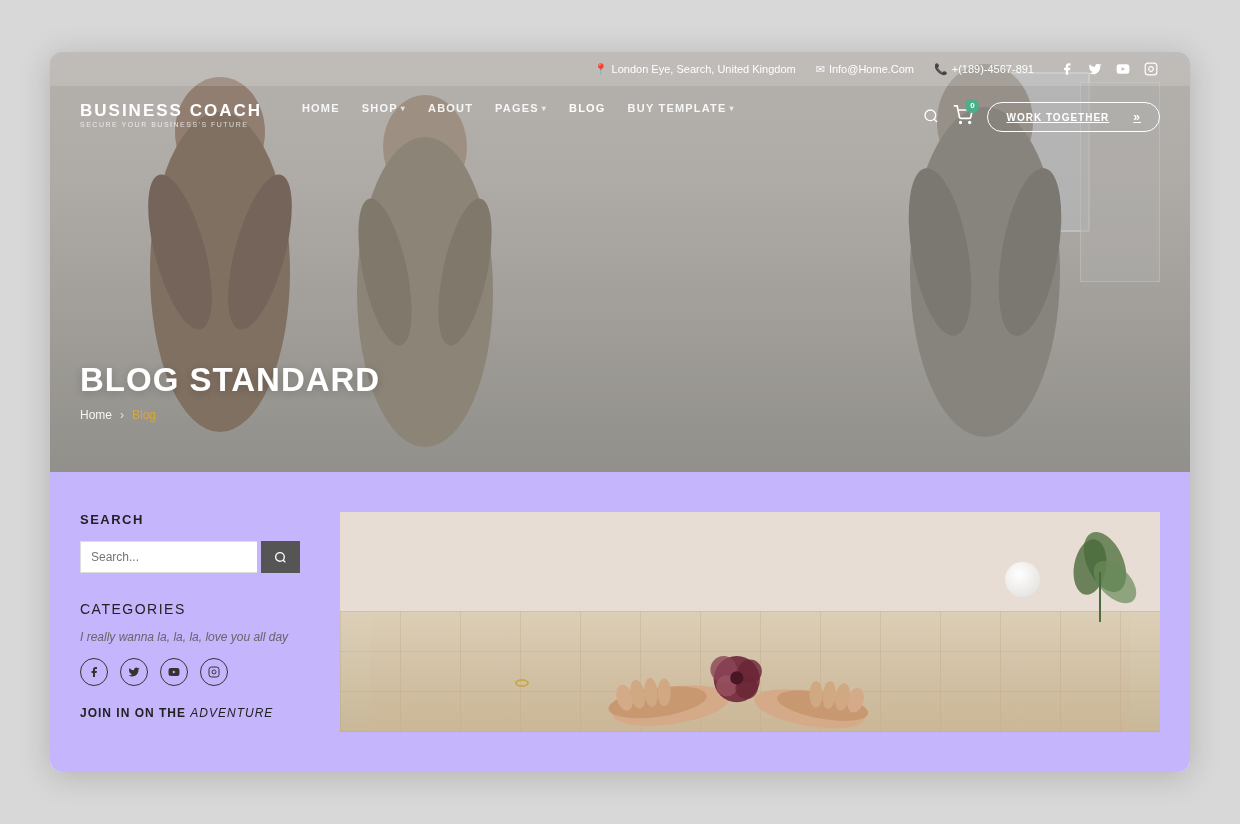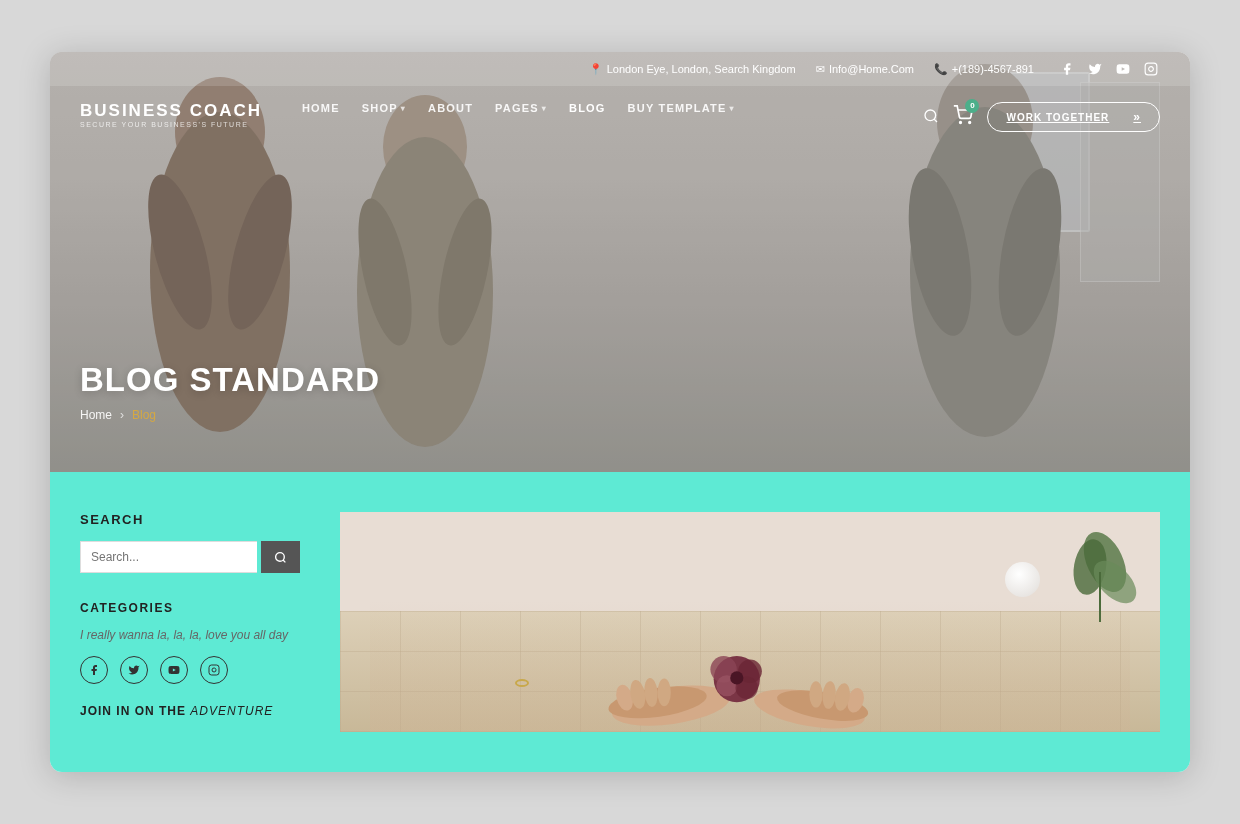--- a/index.html
+++ b/index.html
@@ -219,21 +219,21 @@
       font-size: 12px;
     }
     .breadcrumb-current {
       color: #d4a843;
       font-size: 12px;
       cursor: pointer;
     }
 
     
     .bottom-section {
-      background: #5eead4;
+      background: #c4b5fd;
       padding: 40px 30px;
       display: flex;
       gap: 40px;
     }
 
     
     .sidebar {
       width: 220px;
       flex-shrink: 0;
     }
@@ -265,22 +265,22 @@
       color: #fff;
       padding: 8px 12px;
       cursor: pointer;
       font-size: 12px;
       display: flex;
       align-items: center;
       justify-content: center;
     }
 
     .categories-title {
-      font-size: 12px;
-      font-weight: 700;
+      font-size: 14px;
+      font-weight: 400;
       letter-spacing: 1.5px;
       text-transform: uppercase;
       color: #222;
       margin-bottom: 13px;
     }
     .category-list {
       list-style: none;
       margin-bottom: 20px;
     }
     .category-list li {
@@ -457,21 +457,21 @@
       <ellipse cx="70" cy="210" rx="28" ry="85" fill="#828078" transform="rotate(-10 70 210)"></ellipse>
       <ellipse cx="160" cy="210" rx="28" ry="85" fill="#828078" transform="rotate(10 160 210)"></ellipse>
     </svg>
 
     <div class="hero-overlay"></div>
 
     <div class="top-bar">
       <div class="top-bar-info">
         <span>
           <span>📍</span>
-          <span>London Eye, London, Search Kingdom</span>
+          <span>London Eye, Search, United Kingdom</span>
         </span>
         <span>
           <span>✉</span>
           <span>Info@Home.Com</span>
         </span>
         <span>
           <span>📞</span>
           <span>+(189)-4567-891</span>
         </span>
       </div>

